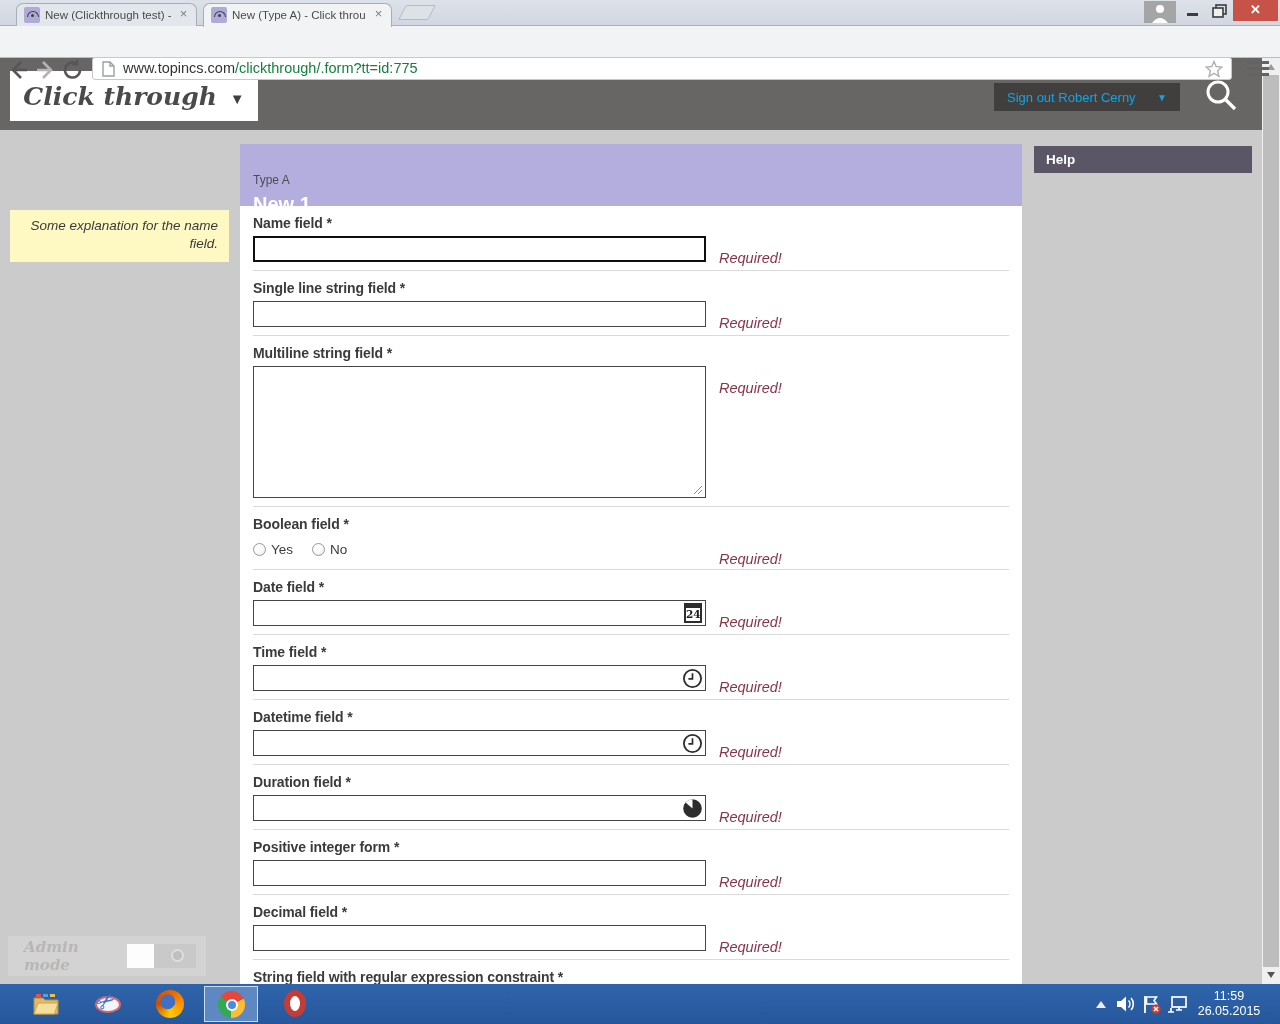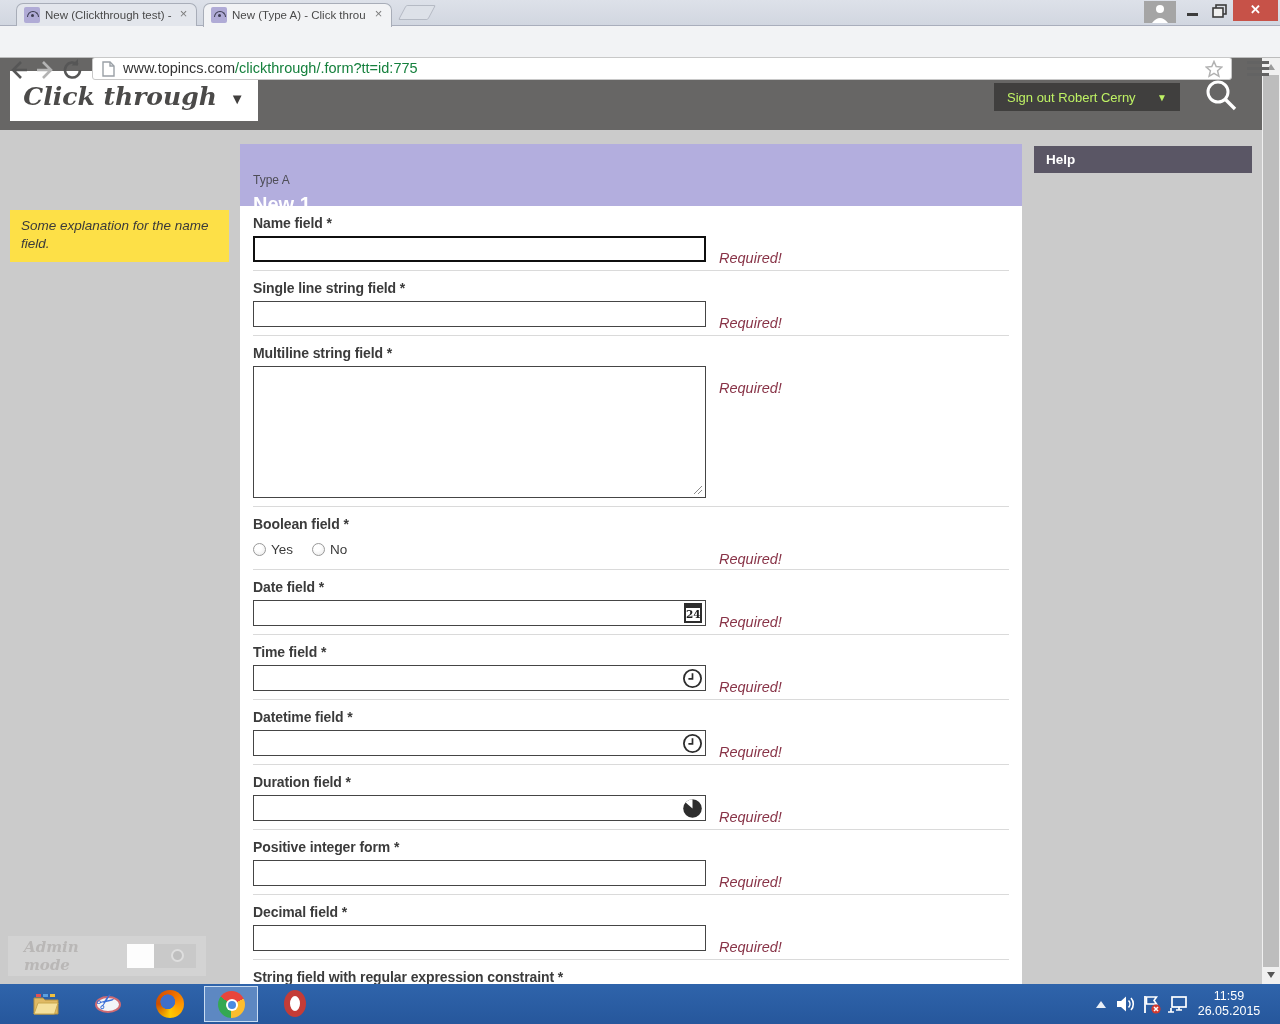--- a/index.html
+++ b/index.html
@@ -49,30 +49,30 @@
   .menu-btn i { display:block; width:22px; height:3px; background:#636363; margin-bottom:2.8px; }
 
   
   .site-header { position:absolute; left:0; top:58px; width:1280px; height:72px; background:#676665; }
   .logo-box { position:absolute; left:10px; top:13px; width:248px; height:50px; background:#fff;
               display:flex; align-items:center; justify-content:center; gap:13px; }
   .logo-text { font-family:"DejaVu Serif", serif; font-style:italic; font-weight:bold;
                font-size:25px; color:#4b4a49; }
   .logo-caret { font-size:15px; color:#413f3e; padding-top:4px; font-style:normal; }
   .signout-btn { position:absolute; left:994px; top:25px; width:186px; height:28px; background:#403f3e;
-                 color:#bef264; font-size:13px; display:flex; align-items:center;
+                 color:#0ea5e9; font-size:13px; display:flex; align-items:center;
                  padding:0 13px; justify-content:space-between; }
   .signout-caret { font-size:10px; }
   .search-btn { position:absolute; left:1202px; top:19px; width:38px; height:38px; }
 
   
   .content { position:absolute; left:0; top:130px; width:1262px; height:854px; background:#cbcbcb;
              overflow:hidden; }
-  .note { position:absolute; left:10px; top:80px; width:219px; background:#fde047;
-          padding:7px 11px 9px; font-style:italic; font-size:13.5px; line-height:18px; color:#3a3a3a; }
+  .note { position:absolute; left:10px; top:80px; width:219px; background:#fef9c3;
+          padding:7px 11px 9px; font-style:italic; font-size:13.5px; line-height:18px; color:#3a3a3a;text-align:right; }
   .main-col { position:absolute; left:240px; top:14px; width:782px; height:840px; background:#fff; }
   .form-head { height:62px; background:#b3aede; padding:29px 13px 0; }
   .type-label { font-size:12px; color:#4e4d57; }
   .form-title { font-size:20px; font-weight:bold; color:#fff; margin-top:6px; }
   .row { position:relative; margin:0 13px; padding:9px 0 8px; border-bottom:1px solid #dadada; }
   .row.last { border-bottom:none; }
   .flabel { font-size:14px; font-weight:bold; color:#3b3b3b; line-height:16px; margin-bottom:5px;
             letter-spacing:-0.1px; }
   .tinput { width:453px; height:26px; border:1px solid #454545; background:#fff; font-size:14px;
             padding:0 6px; border-radius:0; outline:none; display:block;

